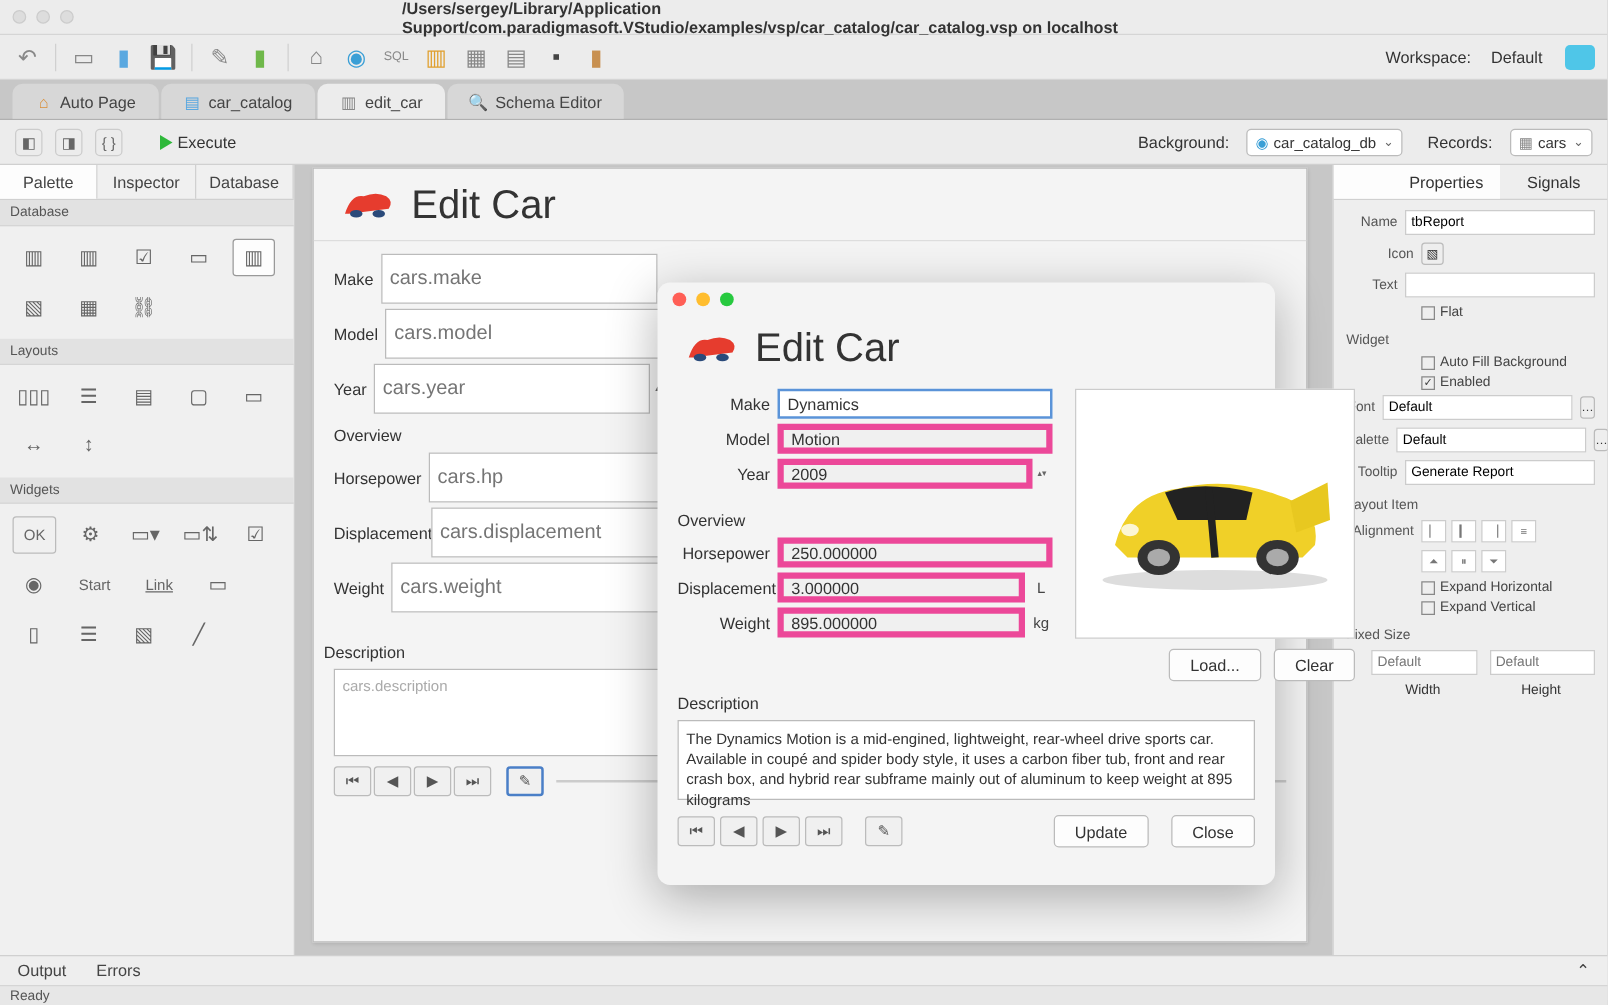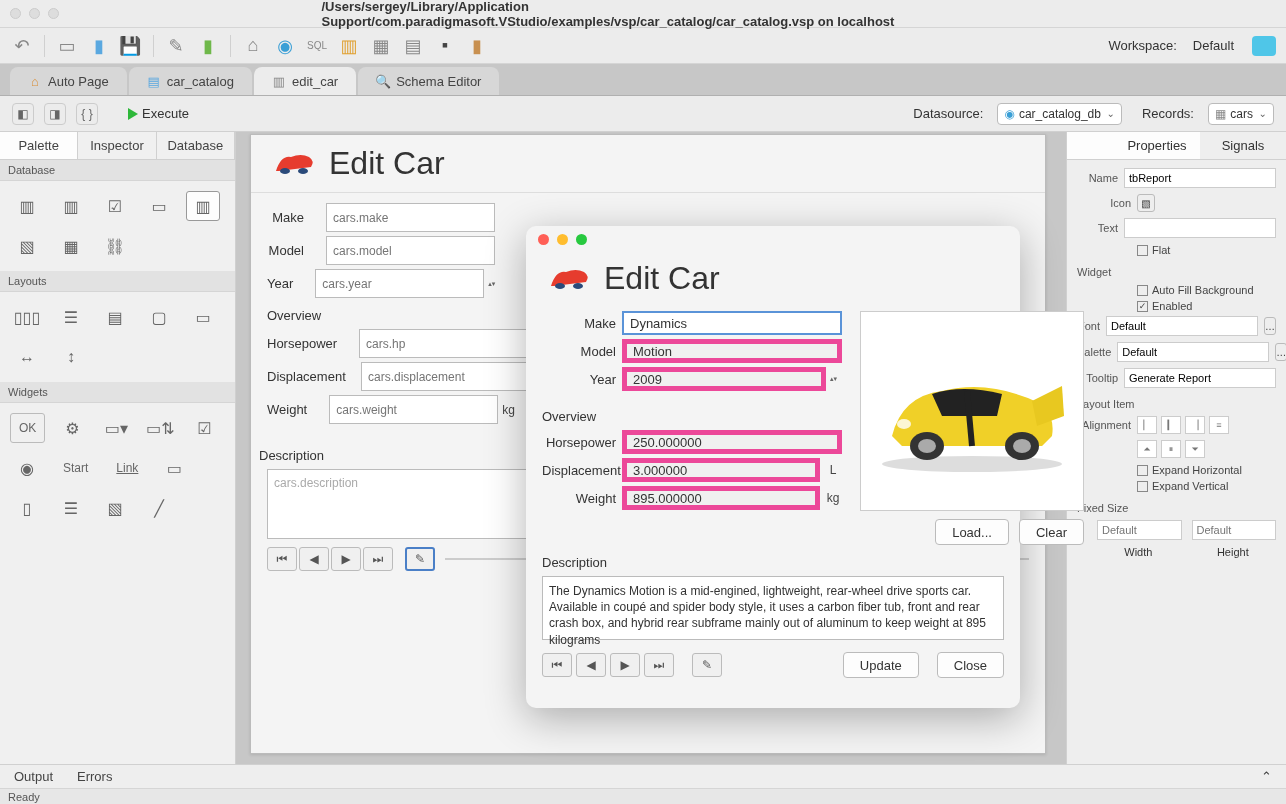--- a/index.html
+++ b/index.html
@@ -46,21 +46,21 @@
 .design-surface { position: absolute; left: 14px; top: 2px; width: 796px; height: 620px; background: #f4f4f4; border: 1px solid #bbb; box-shadow: 0 1px 3px rgba(0,0,0,0.12); }
 
 .form-header { display: flex; align-items: center; gap: 12px; padding: 10px 20px; border-bottom: 1px solid #ddd; }
 .logo { width: 46px; height: 30px; position: relative; }
 .form-title { font-size: 32px; font-weight: 400; color: #333; }
 
 .form-body { display: flex; gap: 14px; padding: 10px 16px; }
 .form-left { flex: 1; max-width: 228px; }
 .field-row { display: flex; align-items: center; margin-bottom: 4px; gap: 4px; }
 .field-label { width: 74px; text-align: right; font-size: 13px; color: #333; padding-right: 2px; }
-.field-input { flex: 1; height: 29px; border: 1px solid #bbb; background: #fff; padding: 0 6px; font-size: 12px; color: #aaa; margin-left: 16px; }
+.field-input { flex: 1; height: 40px; border: 1px solid #bbb; background: #fff; padding: 0 6px; font-size: 16px; color: #aaa; }
 .spin { width: 12px; display: flex; flex-direction: column; font-size: 7px; color: #666; }
 .unit { width: 18px; font-size: 12px; color: #444; text-align: center; }
 .section-label { font-size: 13px; color: #333; margin: 10px 0 6px 0; }
 .desc-box { width: 470px; height: 70px; border: 1px solid #bbb; background: #fff; padding: 6px; font-size: 12px; color: #aaa; }
 
 .nav-bar { display: flex; gap: 2px; padding: 8px 16px; align-items: center; }
 .nav-btn { width: 30px; height: 24px; border: 1px solid #bbb; background: #f0f0f0; border-radius: 3px; display: flex; align-items: center; justify-content: center; color: #555; font-size: 12px; }
 .nav-btn.sel { border: 2px solid #4a7fc7; }
 
 .right-panel { width: 220px; background: #eeeeee; border-left: 1px solid #d0d0d0; font-size: 12px; }
@@ -165,21 +165,21 @@
 <div class="subbar">
   <div class="sb-btn">◧</div>
   <div class="sb-btn">◨</div>
   <div class="sb-btn">{ }</div>
   <div style="width:10px;"></div>
   <div class="exec-btn">
     <div class="play"></div>
     <span>Execute</span>
   </div>
   <div class="spacer"></div>
-  <span class="ds-label">Datasource:</span>
+  <span class="ds-label">Background:</span>
   <div class="ds-select">
     <span style="color:#3a9fd6;">◉</span>
     <span>car_catalog_db</span>
   </div>
   <span class="ds-label" style="margin-left:10px;">Records:</span>
   <div class="ds-select">
     <span style="color:#888;">▦</span>
     <span>cars</span>
   </div>
 </div>

